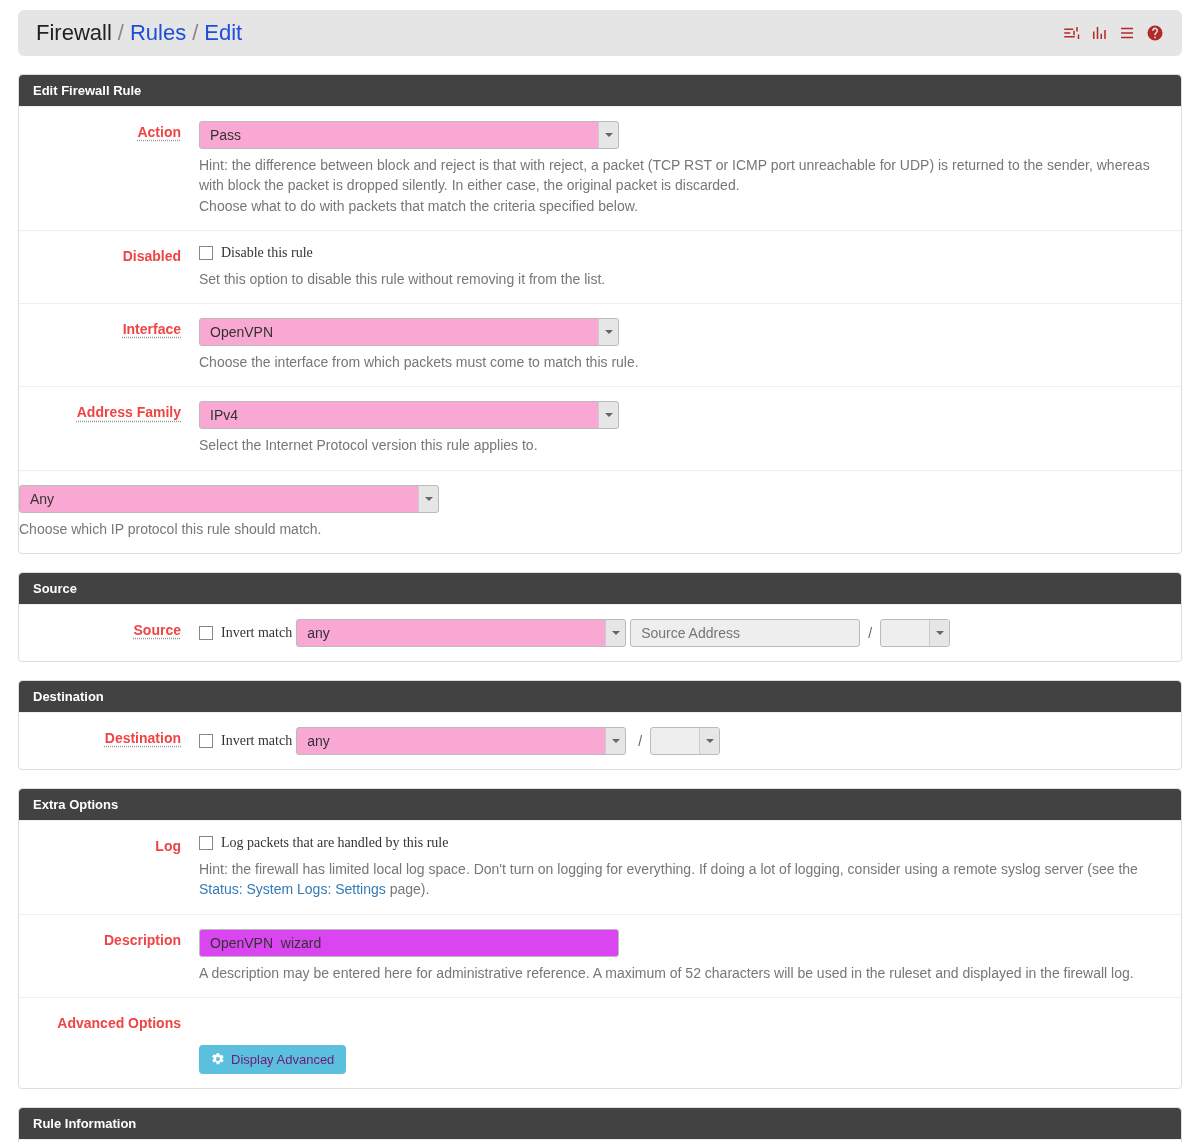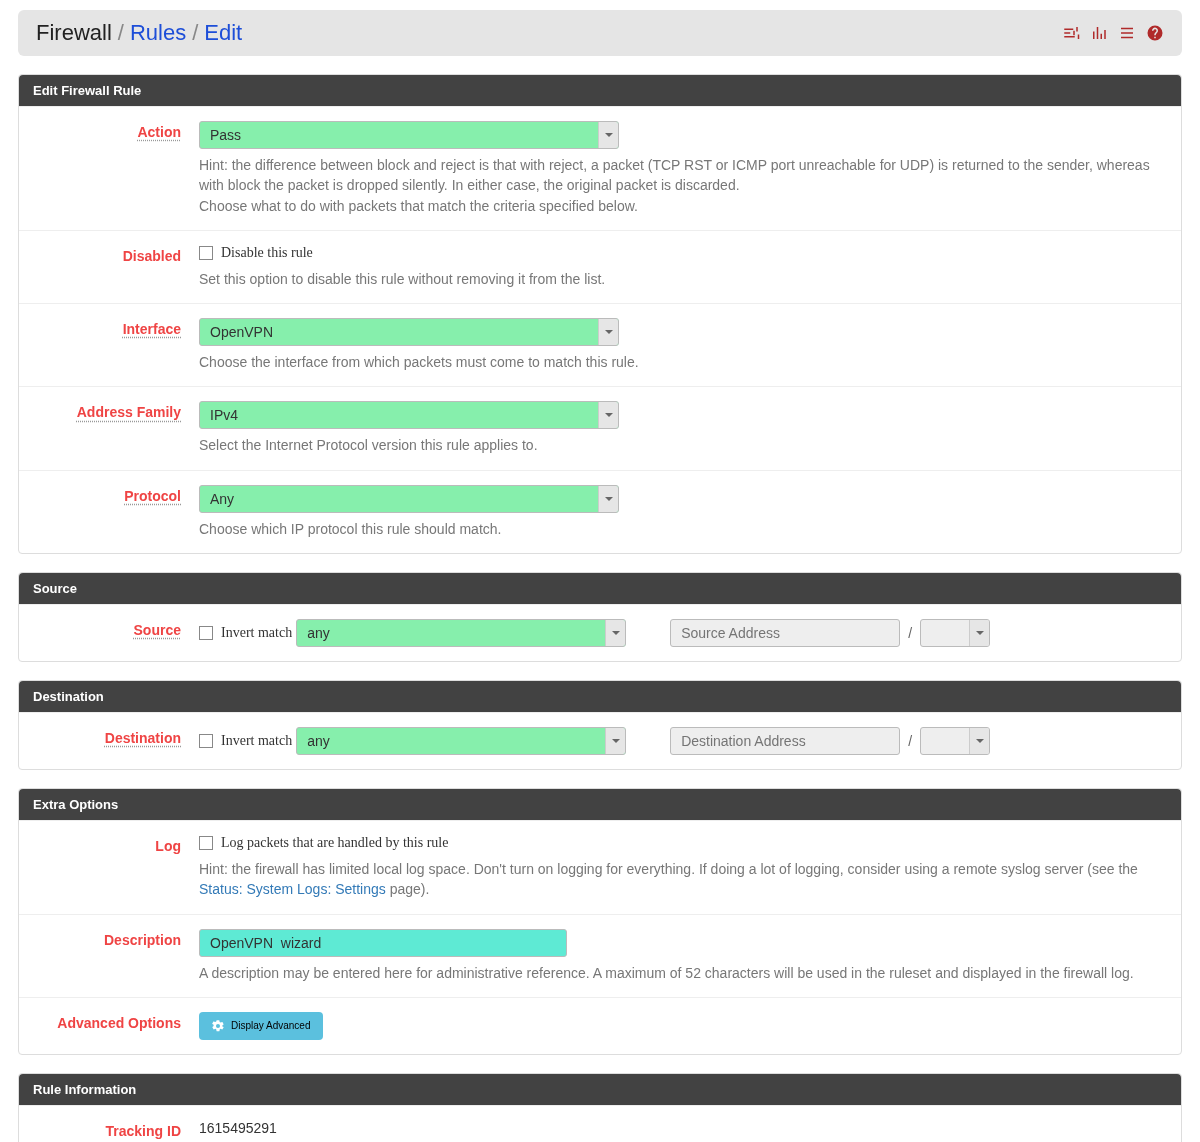--- a/index.html
+++ b/index.html
@@ -64,73 +64,74 @@
   }
   .form-label.und { text-decoration: underline dotted #999; text-underline-offset: 3px; }
   .form-content { flex: 1; }
   .help { color: #777; margin-top: 6px; line-height: 1.45; }
   .help a { color: #337ab7; text-decoration: none; }
 
   
   .sel {
     display: inline-flex; align-items: center;
     border: 1px solid #bbb; border-radius: 3px;
-    background: #86efac;
+    background: #f9a8d4;
     height: 28px;
     overflow: hidden;
     cursor: pointer;
   }
   .sel.disabled { background: #eee; color: #aaa; cursor: default;}
   .sel .sel-text { padding: 0 10px; flex: 1; color: #333; }
   .sel.disabled .sel-text { color: #aaa; }
   .sel .sel-caret {
     width: 20px; height: 100%;
     display: flex; align-items: center; justify-content: center;
     background: #e6e6e6;
     border-left: 1px solid #ccc;
   }
   .sel .sel-caret svg { width: 10px; height: 10px; fill: #666; }
   .sel.w-420 { width: 420px; }
   .sel.w-330 { width: 330px; }
   .sel.w-60  { width: 70px; }
 
   .txt {
     border: 1px solid #bbb; border-radius: 3px;
-    background: #5eead4;
+    background: #d946ef;
     height: 28px;
     padding: 0 10px;
-    width: 368px;
+    width: 420px;
     font-family: inherit; font-size: 14px;
     color: #333;
   }
   .txt.disabled { background: #eee; color: #aaa; cursor: default;}
   .txt.w-230 { width: 230px; }
 
   .chk {
     display: inline-flex; align-items: center; gap: 8px;
     cursor: pointer;
     font-family: Liberation Serif, serif;
   }
   .chk .box {
     width: 14px; height: 14px;
     border: 1px solid #888;
     background: #fff;
   }
 
   .addr-group { display: flex; align-items: center; gap: 4px; }
-  .addr-right { display: flex; align-items: center; margin-left: 40px; }
+  .addr-right { display: flex; align-items: center; }
   .slash { padding: 0 8px; color: #666; }
 
   .btn {
     display: inline-flex; align-items: center; gap: 6px;
     border: none; border-radius: 4px;
     padding: 7px 12px;
-    font-size: 10px; font-weight: 500;
+    font-size: 13px; font-weight: 500;
     cursor: pointer;
-    color: #000000;
+    color: #701a75;
+    margin-top: 33px;
   }
   .btn-info { background: #5bc0de; }
   .btn svg { width: 14px; height: 14px; fill: #fff; }
 </style>
 </head>
 <body>
 <div class="page">
 
 <div class="header">
   <div class="breadcrumb">
@@ -220,21 +221,20 @@
               <svg viewBox="0 0 10 10">
                 <path d="M1 3l4 4 4-4z"></path>
               </svg>
             </span>
       </div>
       <div class="help">Select the Internet Protocol version this rule applies to.</div>
     </div>
   </div>
 
   <div class="form-row">
-    <div class="form-label und">Protocol</div>
     <div class="form-content">
       <div class="sel w-420">
         <span class="sel-text">Any</span>
         <span class="sel-caret">
               <svg viewBox="0 0 10 10">
                 <path d="M1 3l4 4 4-4z"></path>
               </svg>
             </span>
       </div>
       <div class="help">Choose which IP protocol this rule should match.</div>
@@ -286,21 +286,20 @@
       </label>
       <div class="sel w-330">
         <span class="sel-text">any</span>
         <span class="sel-caret">
               <svg viewBox="0 0 10 10">
                 <path d="M1 3l4 4 4-4z"></path>
               </svg>
             </span>
       </div>
       <div class="addr-right">
-        <input class="txt disabled w-230" disabled="" placeholder="Destination Address" style="">
         <span class="slash">/</span>
         <div class="sel w-60 disabled">
           <span class="sel-text"></span>
           <span class="sel-caret">
                 <svg viewBox="0 0 10 10">
                   <path d="M1 3l4 4 4-4z"></path>
                 </svg>
               </span>
         </div>
       </div>

